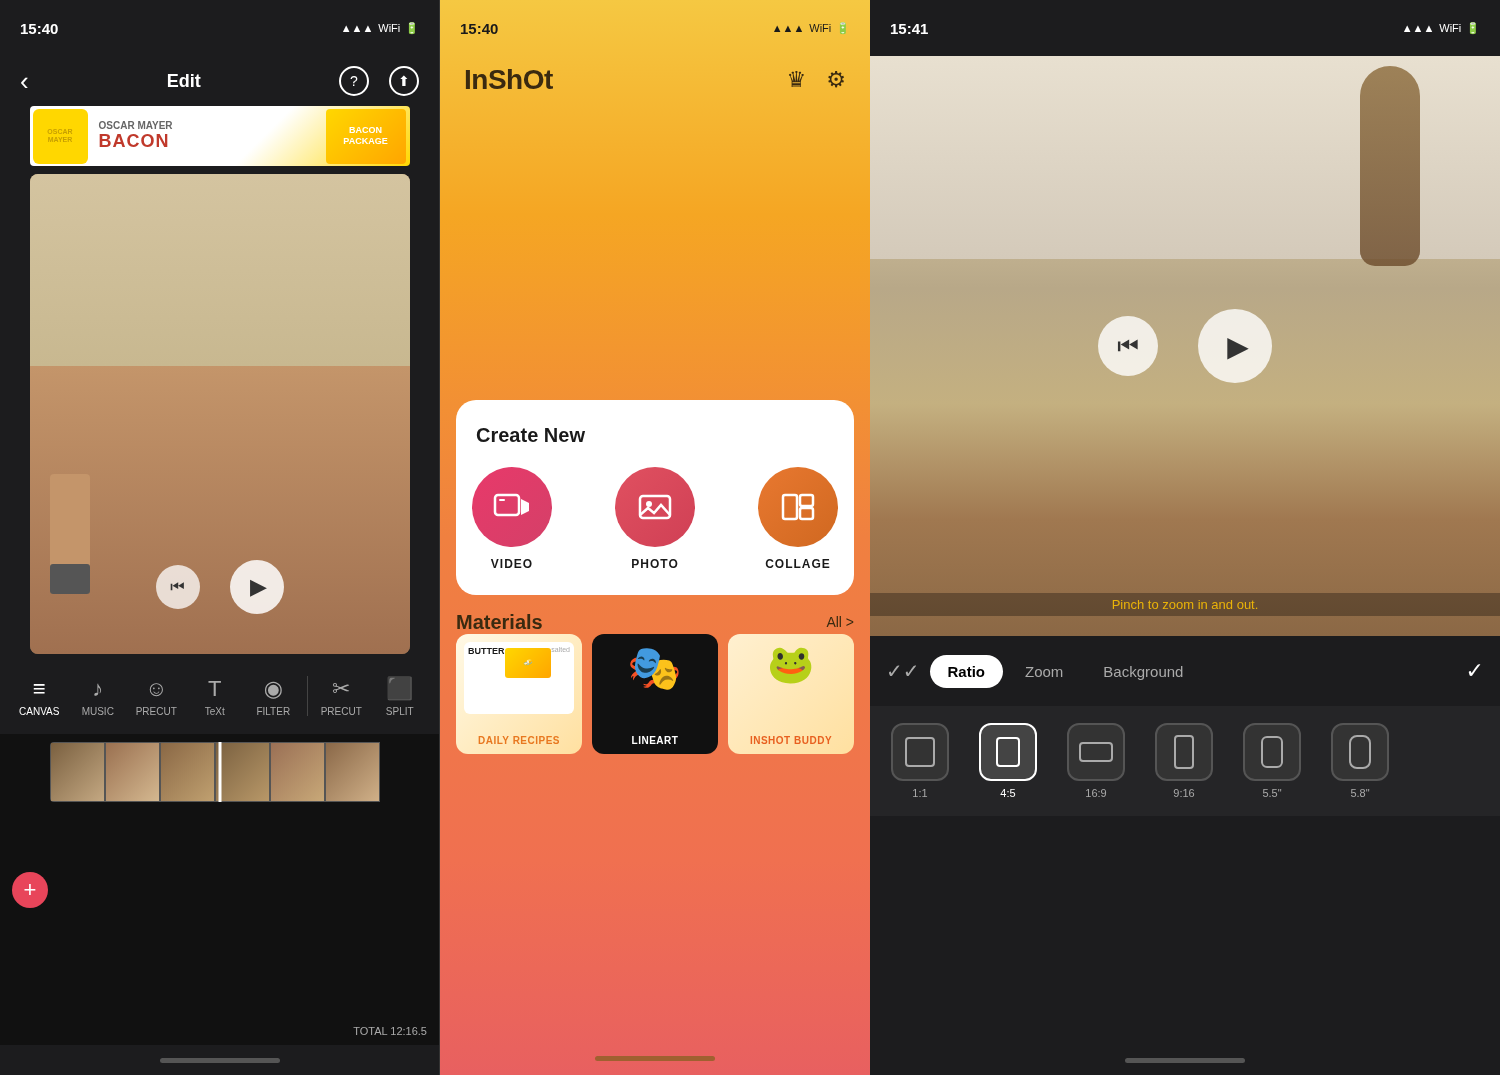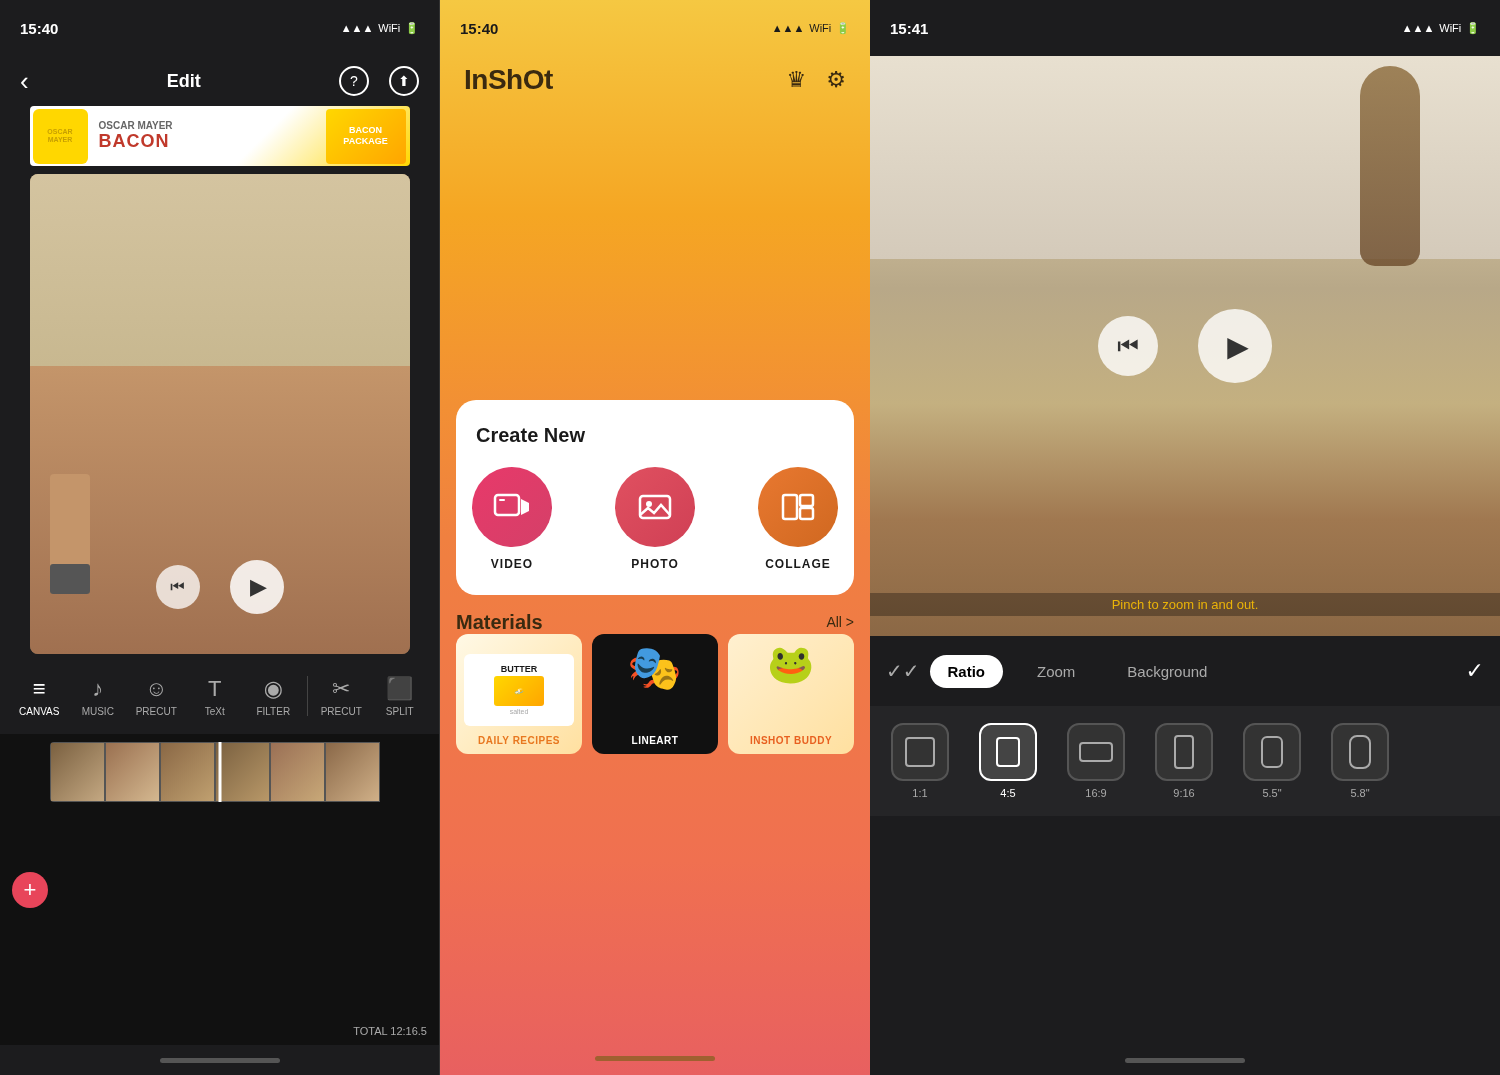--- a/index.html
+++ b/index.html
@@ -362,26 +362,26 @@
       text-align: center;
       font-size: 10px;
       font-weight: 700;
       letter-spacing: 0.5px;
     }
     .material-title-yellow { color: #e87820; }
     .material-title-white { color: #fff; }
     .material-title-orange { color: #e86020; }
     .daily-visual {
       position: absolute;
-      top: 20px; left: 8px; right: 8px;
+      top: 8px; left: 8px; right: 8px;
       height: 72px;
       background: #fff;
       border-radius: 6px;
-      display: flex; flex-direction: column;
-      align-items: center; justify-content: center;
+      display: flex; flex-direction: row;
+      justify-content: center;
       padding: 4px;
     }
     .butter-text {
       font-size: 9px; font-weight: 900; color: #1a1a1a; text-transform: uppercase;
     }
     .butter-box {
       width: 50px; height: 30px;
       background: linear-gradient(135deg, #FFD700, #FFA500);
       border-radius: 3px;
       margin: 2px 0;
@@ -453,21 +453,21 @@
       display: flex;
       align-items: center;
       padding: 0 16px;
       gap: 10px;
     }
     .double-check { font-size: 20px; color: #aaa; }
     .ratio-options {
       flex: 1;
       display: flex;
       align-items: center;
-      gap: 16px;
+      gap: 4px;
     }
     .ratio-tab {
       padding: 8px 18px;
       border-radius: 20px;
       font-size: 15px;
       color: #aaa;
       font-weight: 500;
     }
     .ratio-tab.active {
       background: #fff;

